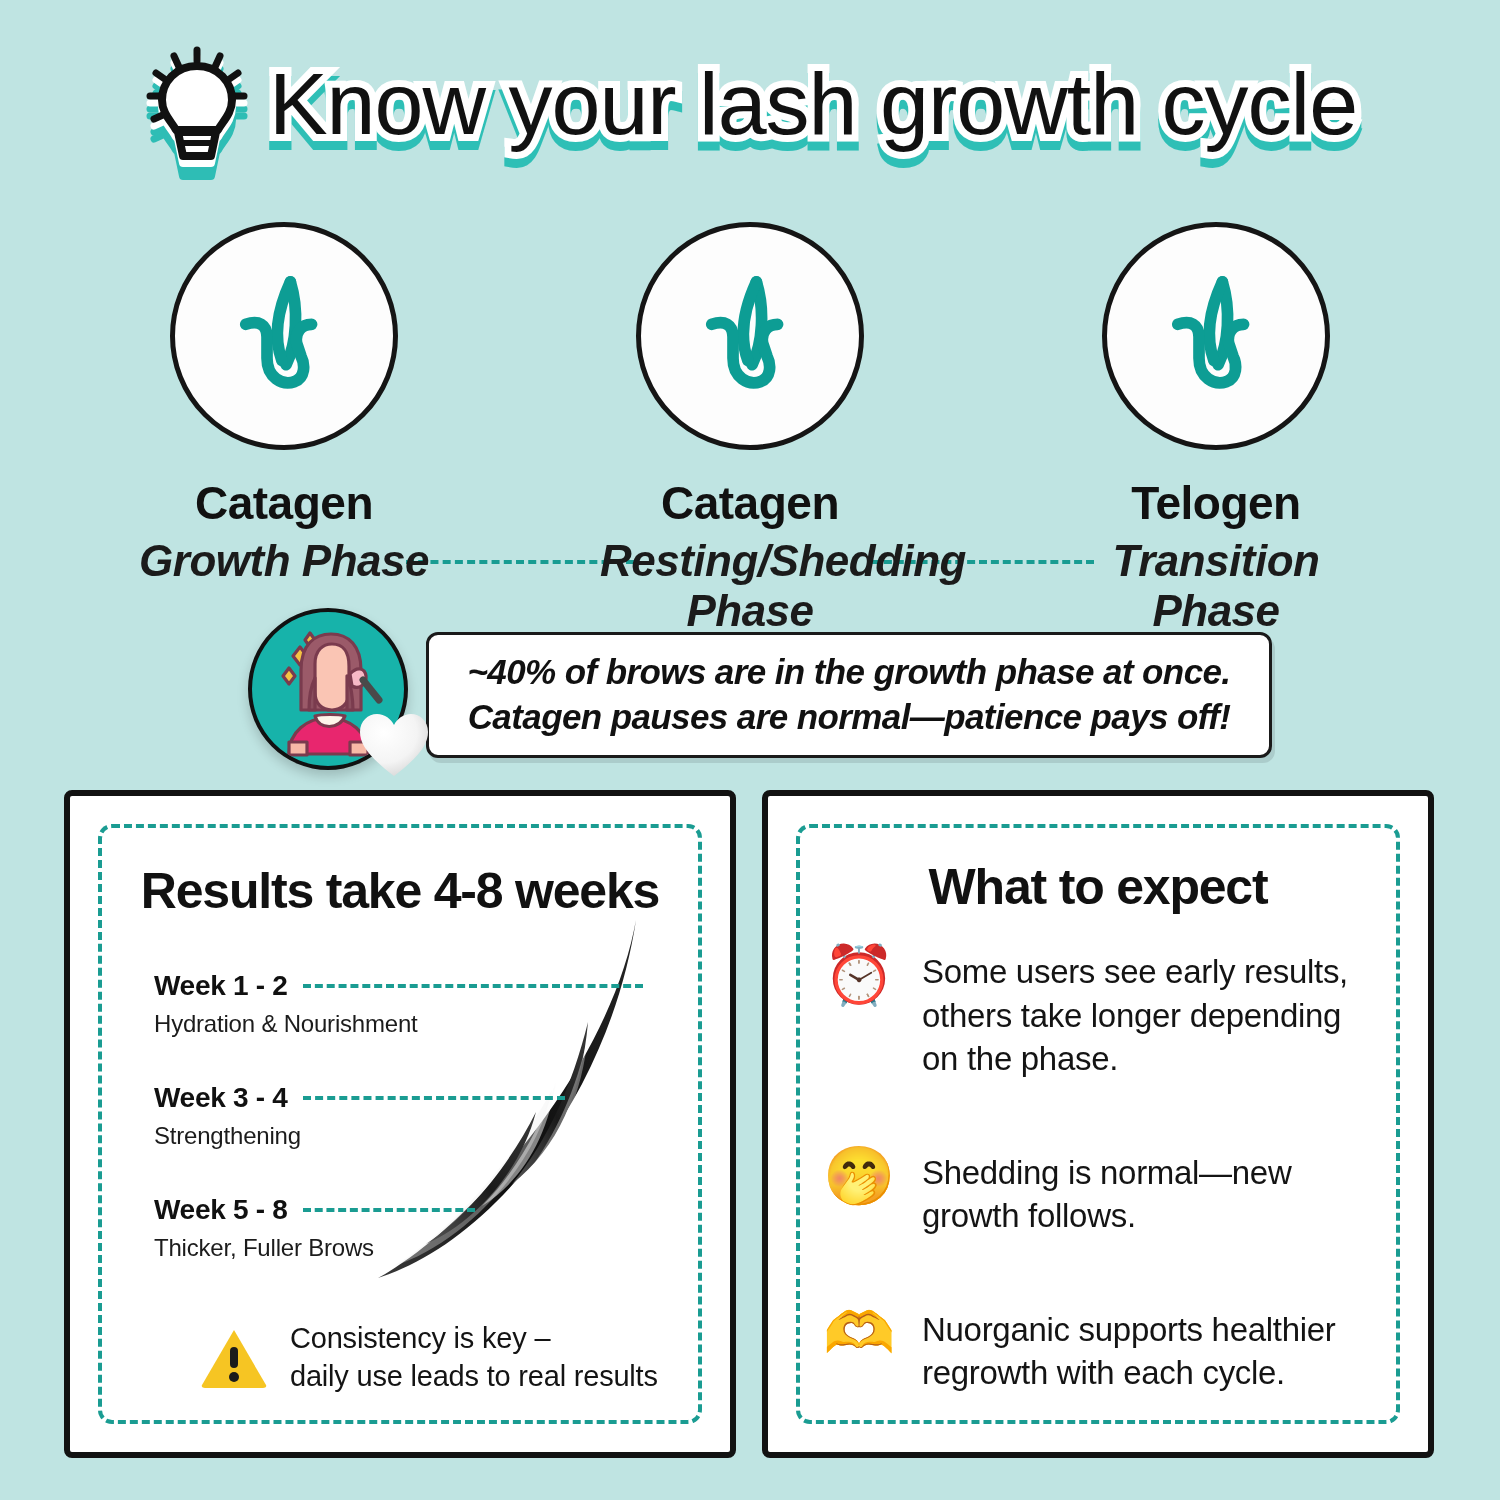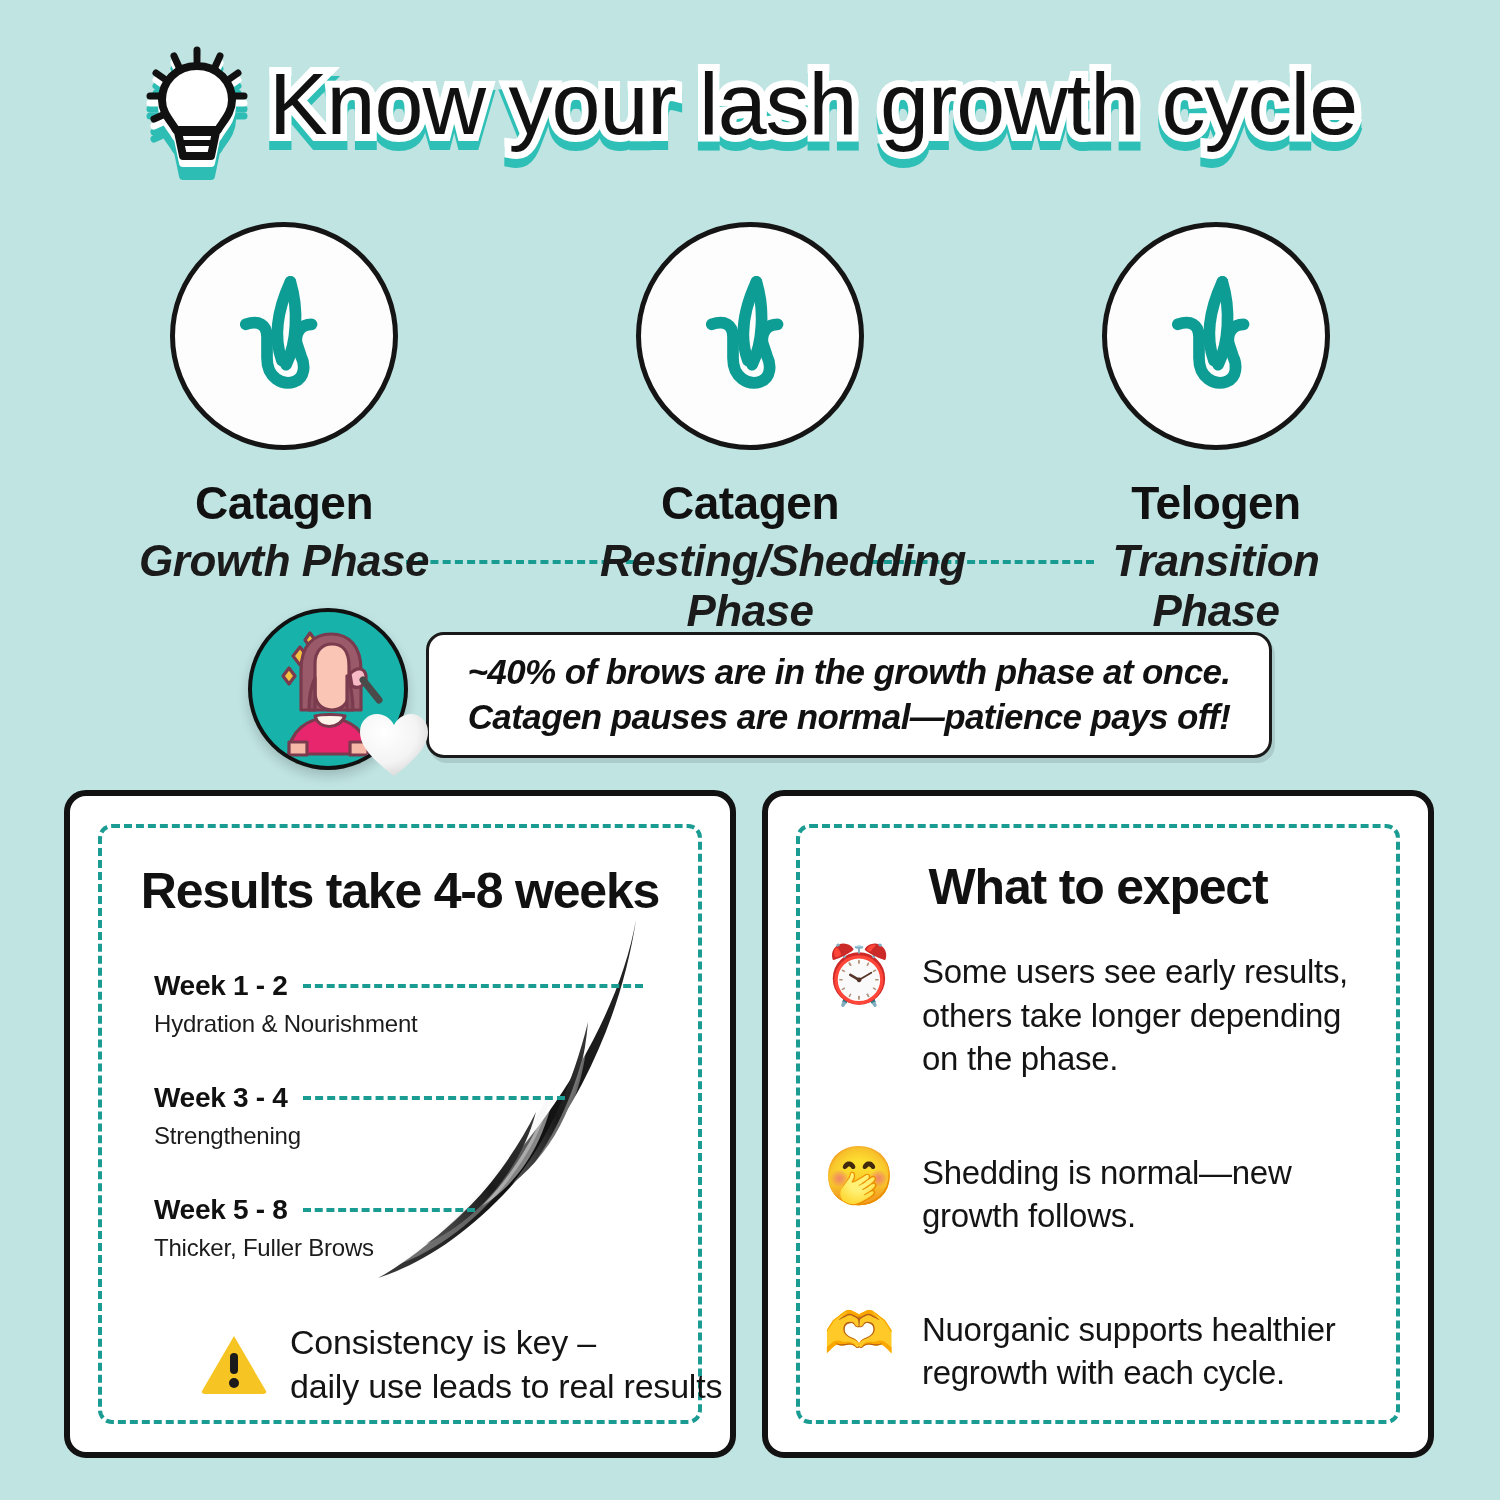--- a/index.html
+++ b/index.html
@@ -52,34 +52,34 @@
   
   .callout{position:absolute;left:248px;top:608px;width:1018px;height:168px;}
   .avatar{
     position:absolute;left:0;top:0;width:160px;height:162px;border-radius:50%;
     background:#17b3aa;border:4px solid #111;box-sizing:border-box;
     display:flex;align-items:center;justify-content:center;overflow:hidden;z-index:3;
     box-shadow:0 6px 12px rgba(0,0,0,.18);
   }
   .bubble{
     position:absolute;left:178px;top:24px;width:840px;height:120px;
-    background:#fff;border:3px solid #1a1a1a;border-radius:18px;
+    background:#fff;border:3px solid #1a1a1a;border-radius:12px;
     display:flex;flex-direction:column;align-items:center;justify-content:center;
     box-shadow:3px 5px 0 rgba(0,0,0,.10);
     z-index:1;
   }
   .bubble-line{
     font-size:35px;font-style:italic;font-weight:bold;color:#111;letter-spacing:-0.6px;
     line-height:1.28;white-space:nowrap;
   }
   .heart3d{position:absolute;left:110px;top:104px;width:72px;height:68px;z-index:4;}
 
   
   .card{
-    position:absolute;background:#fff;border:6px solid #121212;border-radius:22px;
+    position:absolute;background:#fff;border:6px solid #121212;border-radius:8px;
     box-sizing:border-box;
   }
   .card-left{left:64px;top:790px;width:672px;height:668px;}
   .card-right{left:762px;top:790px;width:672px;height:668px;}
   .dashed-inner{
     position:absolute;inset:28px;border:4px dashed #1a9c92;border-radius:14px;
   }
   .card-title{
     position:absolute;left:0;right:0;text-align:center;
     font-size:50px;font-weight:bold;color:#111;letter-spacing:-1.2px;
@@ -96,21 +96,21 @@
   }
   .tl-dash{height:0;border-top:4px dashed #1a9c92;margin-left:16px;}
   .tl-desc{margin-top:8px;font-size:24px;color:#1c1c1c;letter-spacing:-0.2px;}
 
   .lash-art{position:absolute;left:300px;top:118px;width:340px;height:370px;pointer-events:none;}
 
   .consistency{
     position:absolute;left:130px;top:524px;display:flex;align-items:center;gap:22px;
   }
   .warn-icon{width:68px;height:62px;flex:0 0 auto;}
-  .consistency-text{font-size:34px;color:#141414;line-height:1.3;letter-spacing:-0.2px;}
+  .consistency-text{font-size:29px;color:#141414;line-height:1.3;letter-spacing:-0.2px;}
 
   
   .expect-list{position:absolute;left:54px;top:150px;width:560px;}
   .expect-row{display:flex;align-items:flex-start;gap:26px;margin-bottom:66px;}
   .expect-emoji{font-size:58px;line-height:1;flex:0 0 74px;text-align:center;
     font-family:"DejaVu Sans", sans-serif;}
   .expect-text{font-size:33px;color:#141414;line-height:1.32;letter-spacing:-0.3px;padding-top:4px;}
 </style>
 </head>
 <body>

